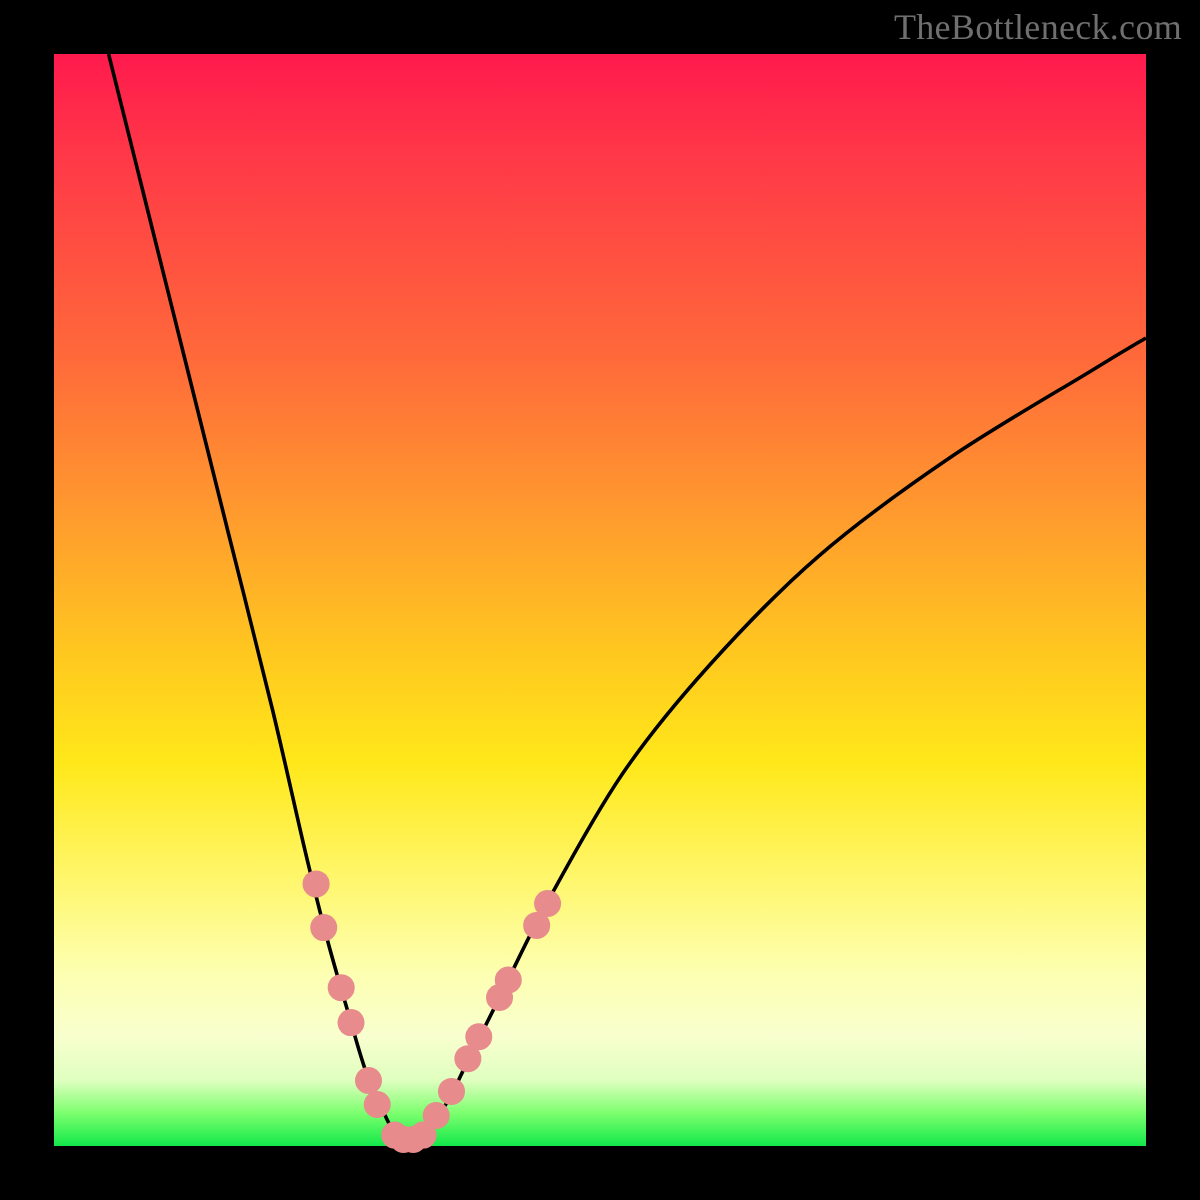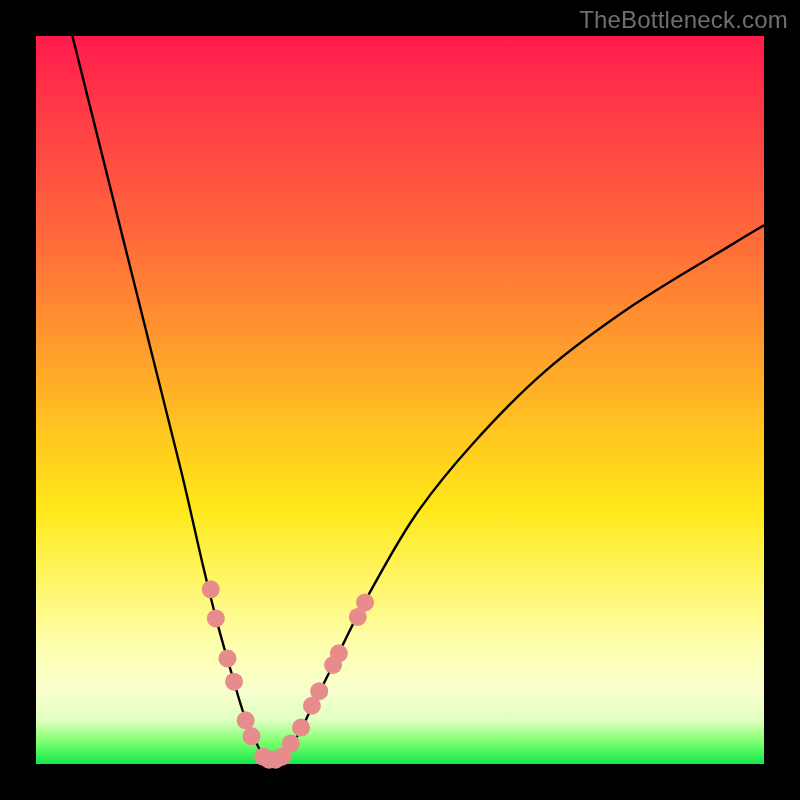--- a/index.html
+++ b/index.html
@@ -9,20 +9,21 @@
     height: 800px;
     background: #000;
     font-family: Arial, Helvetica, sans-serif;
     overflow: hidden;
   }
   .frame {
     position: relative;
     width: 800px;
     height: 572px;
     background: #000;
+    font-family: Liberation Serif, serif;
   }
   .watermark {
     position: absolute;
     top: 6px;
     right: 12px;
     color: #6f6f6f;
     font-size: 24px;
     font-weight: 500;
     letter-spacing: 0.2px;
     z-index: 10;

